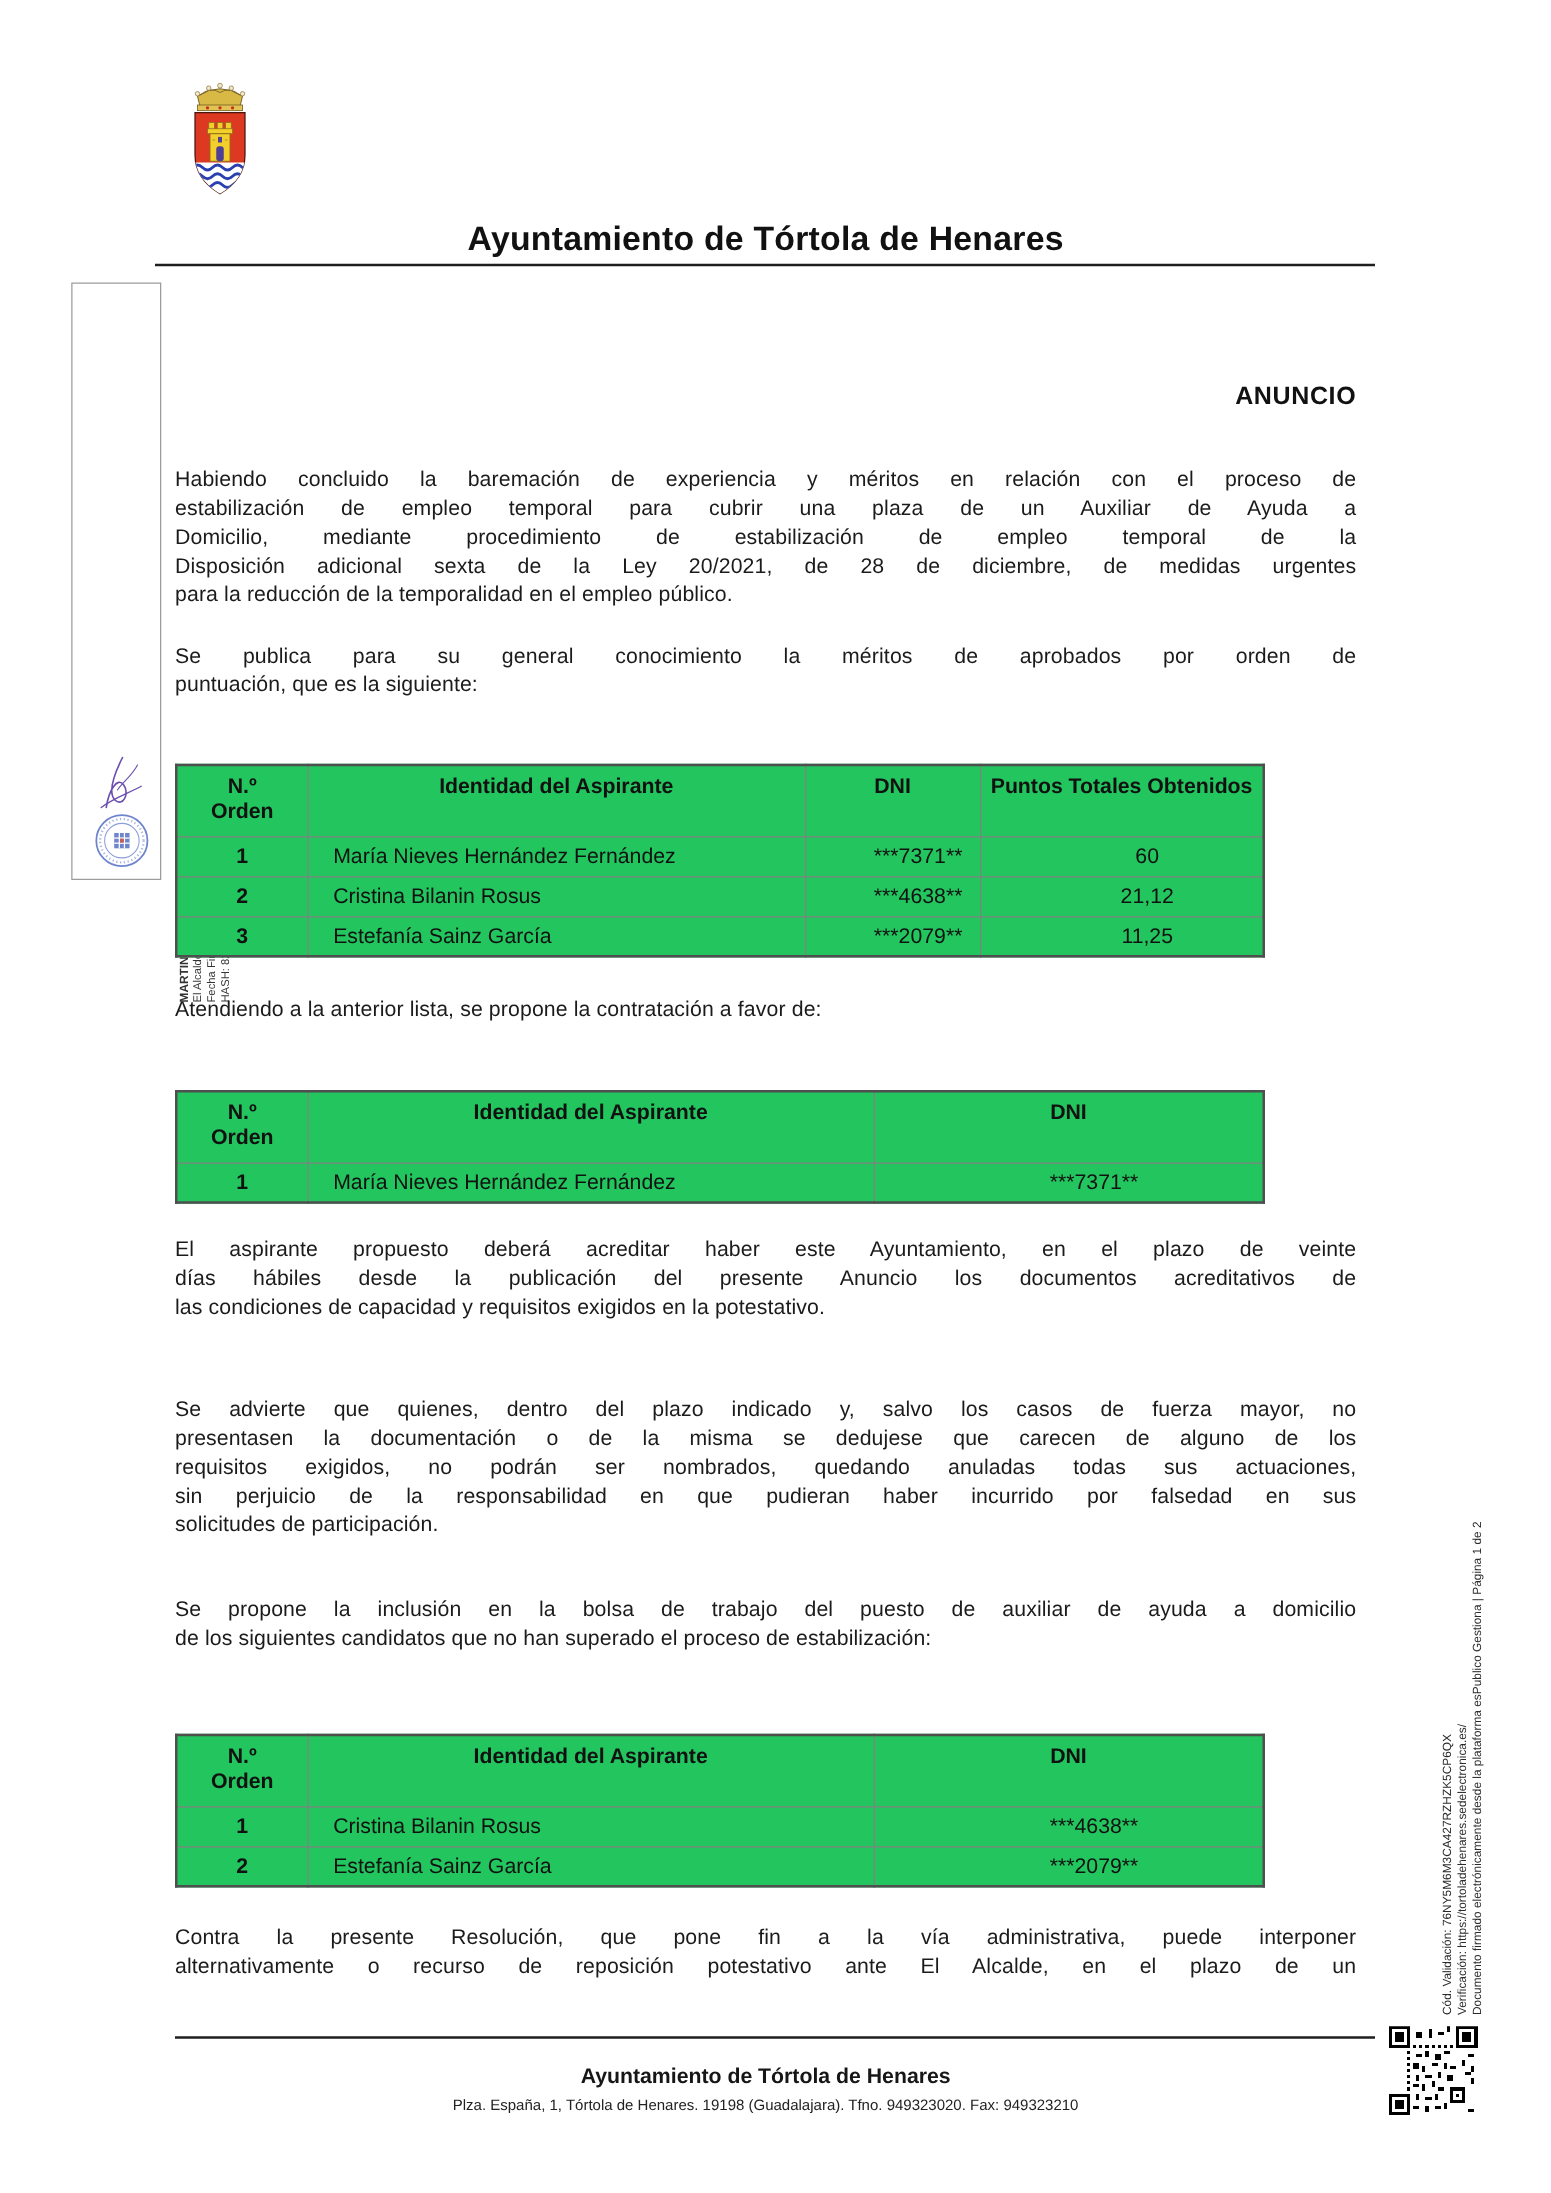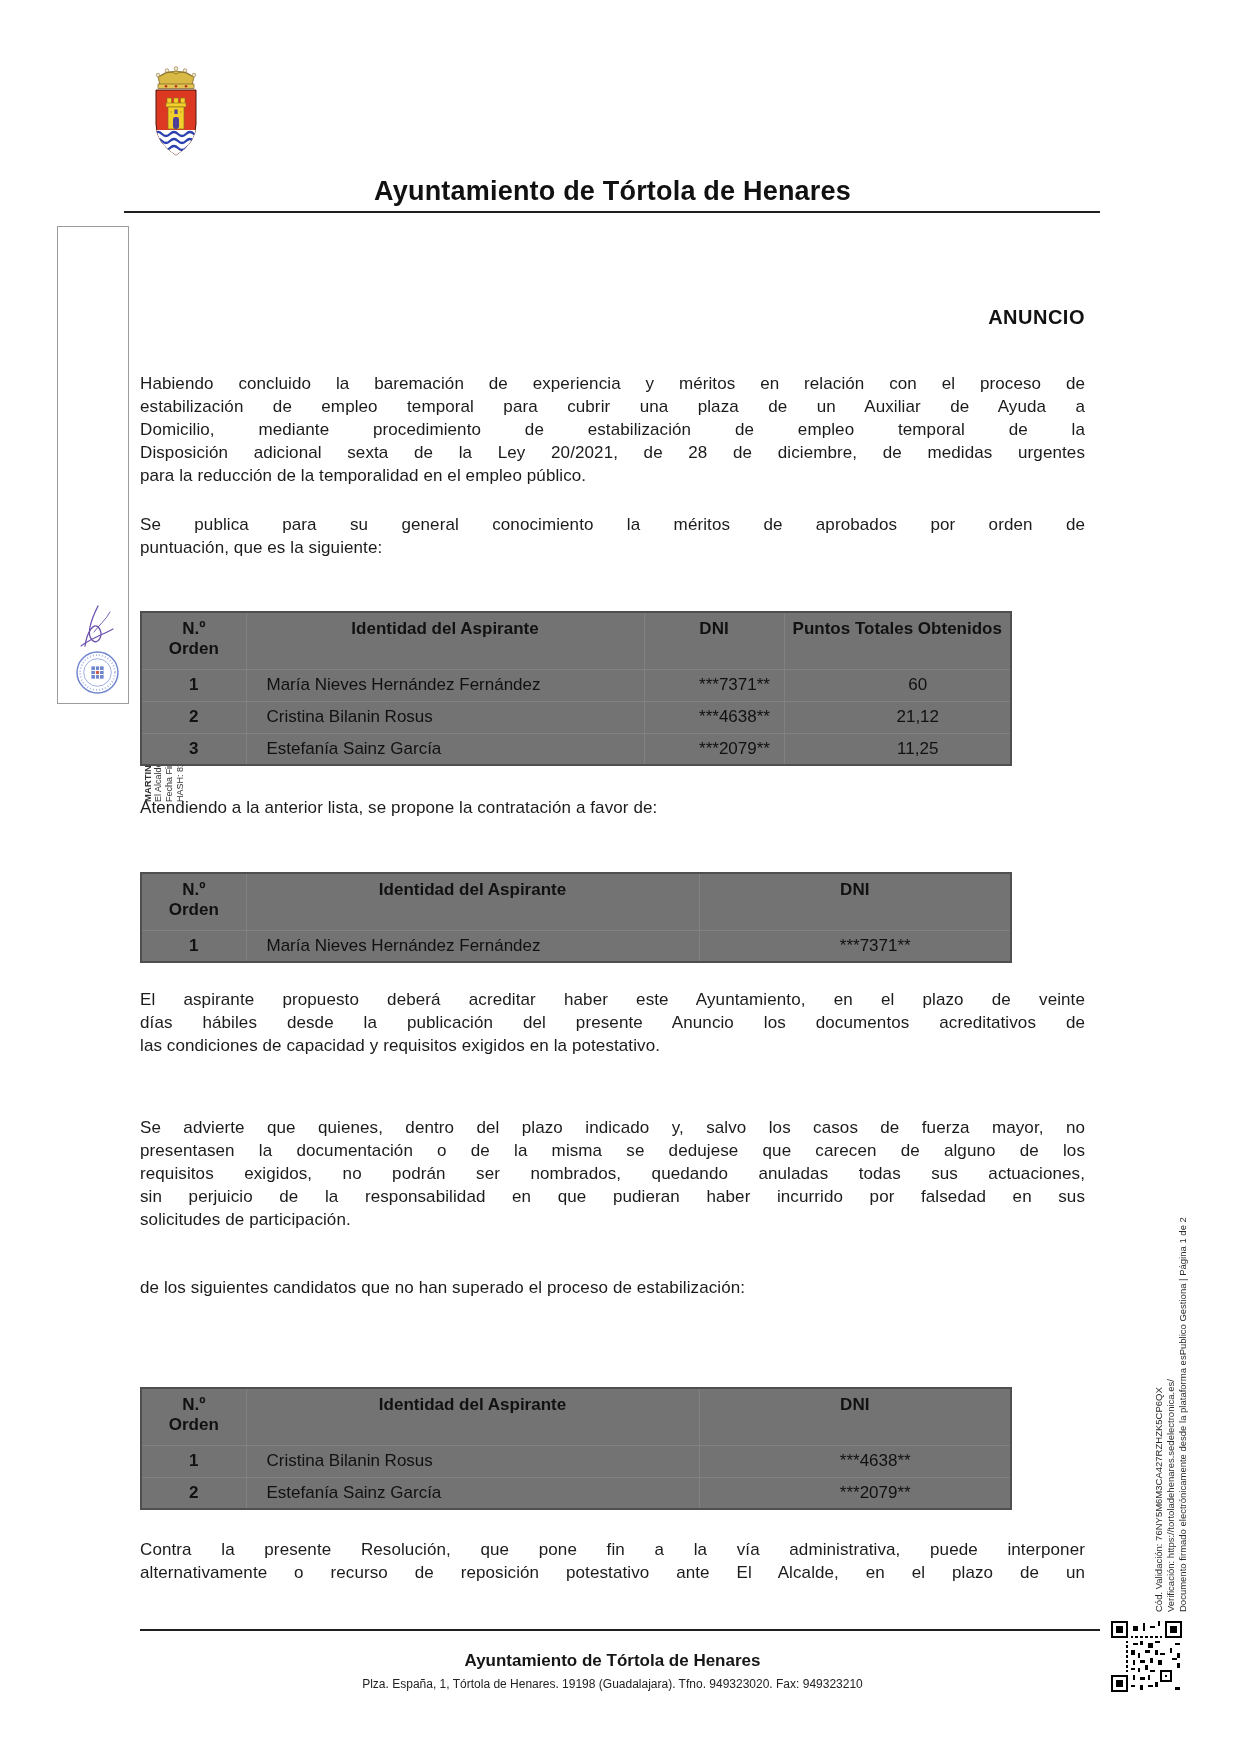--- a/index.html
+++ b/index.html
@@ -11,21 +11,21 @@
              font-size:27px;font-weight:700;color:#111;letter-spacing:.2px;}
   .rule{position:absolute;border-top:2px solid #1f1f1f;height:0;}
   
   .para{position:absolute;left:140px;width:945px;font-size:17px;line-height:23px;
         color:#1b1b1b;letter-spacing:.1px;}
   .jline{text-align:justify;text-align-last:justify;}
   .jline.endline{text-align-last:left;}
   .anuncio{position:absolute;left:140px;top:306px;width:945px;text-align:right;
            font-weight:700;font-size:20px;letter-spacing:.5px;color:#111;}
   
-  .doc-table{position:absolute;border-collapse:collapse;table-layout:fixed;background:#737373;
+  .doc-table{position:absolute;border-collapse:collapse;table-layout:fixed;background:#22c55e;
              font-size:17px;color:#111;border:2px solid #4f4f4f;}
   .doc-table th,.doc-table td{border:1px solid #818181;padding:2px 6px;overflow:hidden;}
   .doc-table th{font-weight:700;text-align:center;vertical-align:top;padding-top:6px;white-space:pre-line;}
   .doc-table thead tr{height:57px;}
   .doc-table tbody tr{height:32px;}
   td.num{text-align:center;font-weight:700;}
   td.center{text-align:center;padding-left:47px;}
   td.name{text-align:left;padding-left:20px;}
   
   .sig-box{position:absolute;left:57px;top:226px;width:70px;height:476px;
@@ -207,20 +207,21 @@
 
   <div class="para" style="top:1116px">
     <div class="jline">Se advierte que quienes, dentro del plazo indicado y, salvo los casos de fuerza mayor, no</div>
     <div class="jline">presentasen la documentación o de la misma se dedujese que carecen de alguno de los</div>
     <div class="jline">requisitos exigidos, no podrán ser nombrados, quedando anuladas todas sus actuaciones,</div>
     <div class="jline">sin perjuicio de la responsabilidad en que pudieran haber incurrido por falsedad en sus</div>
     <div class="jline endline">solicitudes de participación.</div>
   </div>
 
   <div class="para" style="top:1276px">
+    <div class="jline">Se propone la inclusión en la bolsa de trabajo del puesto de auxiliar de ayuda a domicilio</div>
     <div class="jline endline">de los siguientes candidatos que no han superado el proceso de estabilización:</div>
   </div>
 
   <table class="doc-table" style="left:140px;top:1387px;width:870px">
     <colgroup>
         <col style="width:105px">
         <col style="width:453px">
         <col style="width:312px">
       </colgroup>
     <thead>

